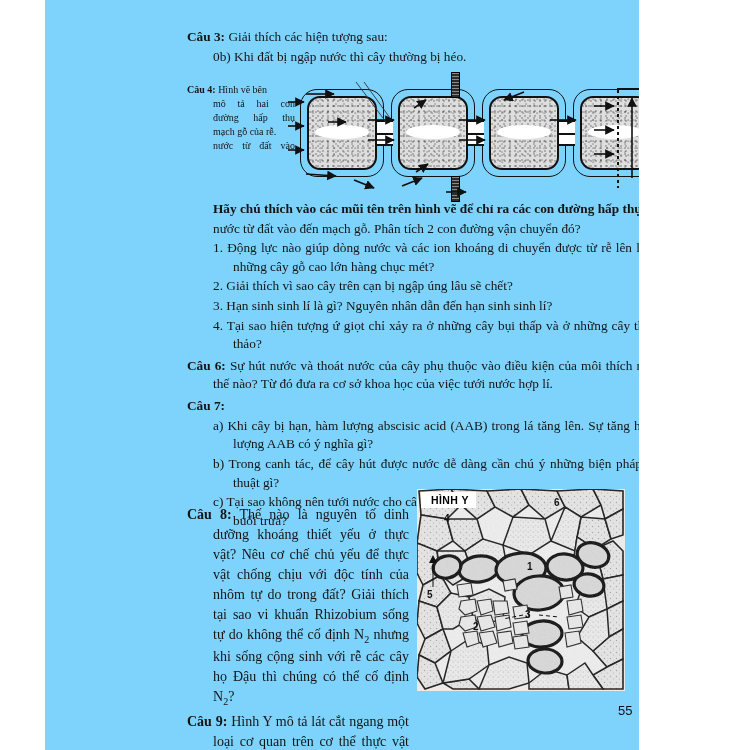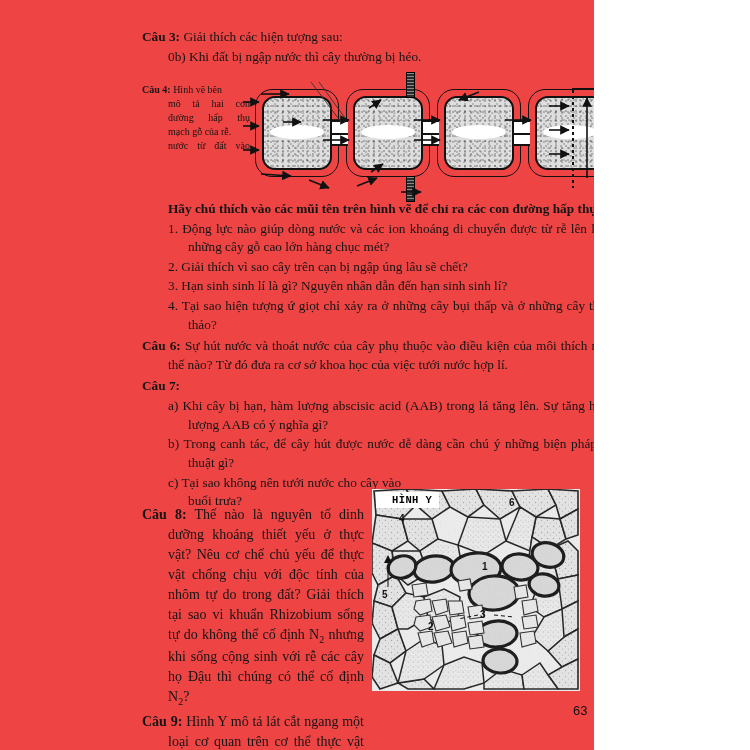--- a/index.html
+++ b/index.html
@@ -4,24 +4,25 @@
 <style>
   html, body {
     margin: 0;
     padding: 0;
     background: #ffffff;
   }
   .page {
     position: relative;
     width: 594px;
     height: 750px;
-    background: #ef4444;
+    background: #7dd3fc;
     font-family: "Liberation Serif", "DejaVu Serif", serif;
     color: #141414;
     overflow: hidden;
+    margin-left: 45px;
   }
 
   
   .body-text {
     position: absolute;
     left: 142px;
     top: 28px;
     width: 470px;
     font-size: 13.3px;
     line-height: 1.40;
@@ -176,22 +177,22 @@
     height: 202px;
     background: #f2f2f2;
     overflow: hidden;
   }
   .micro svg { display: block; }
   .micro-label {
     position: absolute;
     left: 4px;
     top: 3px;
     background: #fff;
-    padding: 2px 7px 2px 16px;
-    font-family: Liberation Mono, monospace;
+    padding: 2px 7px 2px 10px;
+    font-family: Liberation Sans, sans-serif;
     font-weight: bold;
     font-size: 10.5px;
     letter-spacing: .4px;
     color: #000;
     z-index: 5;
   }
   .mnum {
     position: absolute;
     font-family: "Liberation Sans", sans-serif;
     font-size: 10px;
@@ -317,20 +318,21 @@
 
       <g stroke="#333" stroke-width="0.9" fill="none">
         <line x1="58" y1="4" x2="88" y2="44"></line>
         <line x1="66" y1="4" x2="92" y2="40"></line>
       </g>
     </svg>
   </div>
 
   <div class="body-text" style="top:200px;">
     <div class="blk sub" style="text-indent:0;padding-left:0;margin-left:26px;font-weight:bold;">Hãy chú thích vào các mũi tên trên hình vẽ để chỉ ra các con đường hấp thụ</div>
+    <div class="blk" style="margin-left:26px;">nước từ đất vào đến mạch gỗ. Phân tích 2 con đường vận chuyển đó?</div>
 
     <div class="blk sub-n tjust">1. Động lực nào giúp dòng nước và các ion khoáng di chuyển được từ rễ lên lá ở những cây gỗ cao lớn hàng chục mét?</div>
     <div class="blk sub-n">2. Giải thích vì sao cây trên cạn bị ngập úng lâu sẽ chết?</div>
     <div class="blk sub-n">3. Hạn sinh sinh lí là gì? Nguyên nhân dẫn đến hạn sinh sinh lí?</div>
     <div class="blk sub-n tjust">4. Tại sao hiện tượng ứ giọt chỉ xảy ra ở những cây bụi thấp và ở những cây thân thảo?</div>
 
     <div class="blk hang tjust" style="margin-top:3px;">
       <span class="lbl">Câu 6:</span>
       <span>Sự hút nước và thoát nước của cây phụ thuộc vào điều kiện của môi thích như thế nào? Từ đó đưa ra cơ sở khoa học của việc tưới nước hợp lí.</span>
     </div>
@@ -468,15 +470,15 @@
     <svg width="208" height="202" style="position:absolute;left:0;top:0;pointer-events:none;z-index:3">
       <g stroke="#111" stroke-width="1" fill="none">
         <line x1="16" y1="98" x2="16" y2="76"></line>
         <path d="M12,74 L16,66 L20,74 Z" fill="#111" stroke="none"></path>
         <line x1="106" y1="126" x2="86" y2="130" stroke-dasharray="4 3"></line>
         <line x1="122" y1="126" x2="142" y2="128" stroke-dasharray="4 3"></line>
       </g>
     </svg>
   </div>
 
-  <div class="pageno">63</div>
+  <div class="pageno">55</div>
 
 </div>
 
 </body></html>

